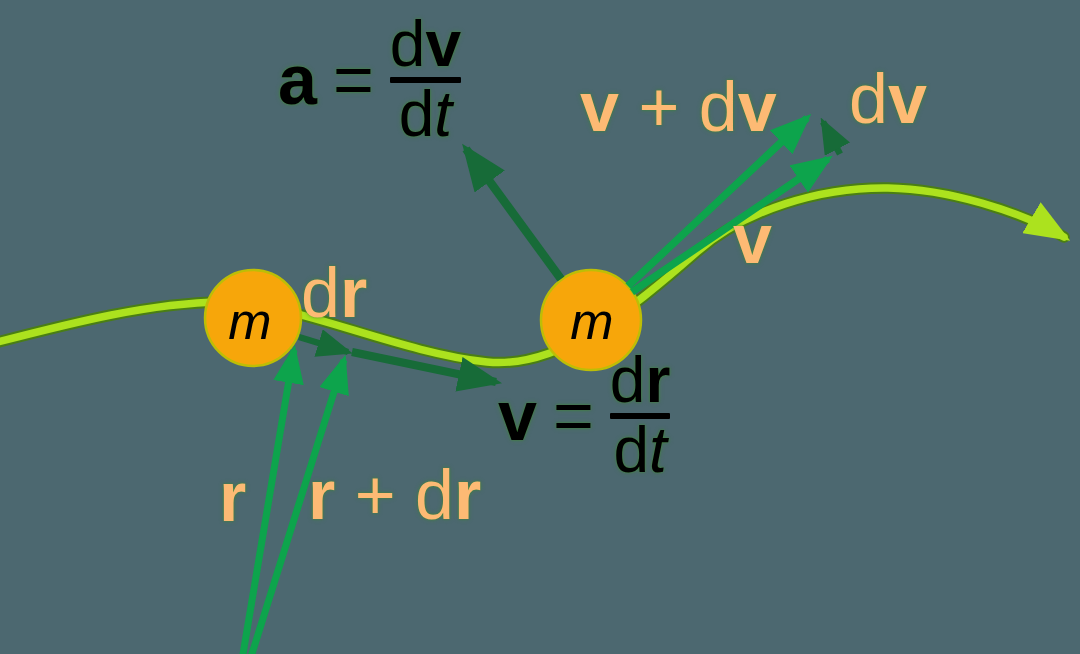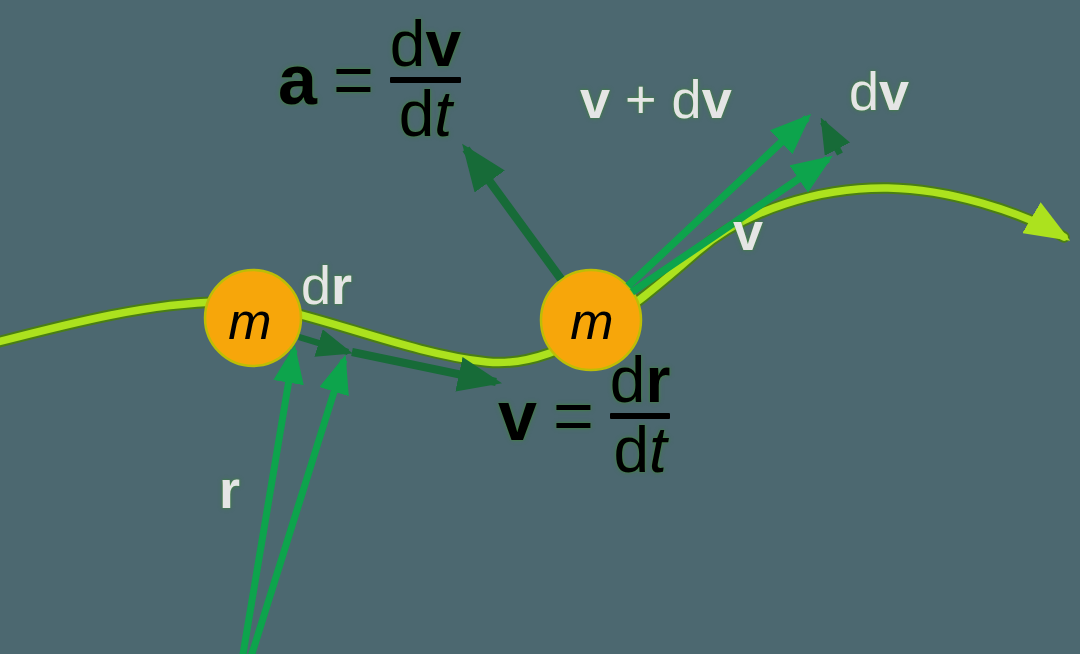--- a/index.html
+++ b/index.html
@@ -4,21 +4,21 @@
 <style>
   html,body{margin:0;padding:0;}
   body{
     width:1080px;height:654px;overflow:hidden;position:relative;
     font-family:"Liberation Sans","DejaVu Sans",sans-serif;
     background:#4C6870;
   }
   #stage{position:absolute;inset:0;width:1080px;height:654px;}
   svg#diagram{position:absolute;left:0;top:0;}
   .lbl{
-    position:absolute;line-height:1;font-size:54px;color:#e5e5e5;white-space:pre;
+    position:absolute;line-height:1;font-size:70px;color:#fdba74;white-space:pre;
     text-shadow:0 0 2px rgba(62,142,44,.85),0 0 5px rgba(62,142,44,.45);
   }
   .b{font-weight:700}
   .it{font-style:italic}
   .formula{
     position:absolute;display:flex;align-items:center;gap:16px;
     font-size:70px;color:#000;line-height:1;
     text-shadow:0 0 2px rgba(62,142,44,.85),0 0 5px rgba(62,142,44,.45);
   }
   .frac{display:inline-flex;flex-direction:column;align-items:center;font-size:64px;line-height:.9;}
@@ -94,17 +94,18 @@
   <div class="lbl" style="left:580px;top:72px;"><span class="b">v</span><span> + d</span><span class="b">v</span></div>
 
   <div class="lbl" style="left:849px;top:64px;"><span>d</span><span class="b">v</span></div>
 
   <div class="lbl b" style="left:733px;top:204px;">v</div>
 
   <div class="lbl" style="left:301px;top:258px;"><span>d</span><span class="b">r</span></div>
 
   <div class="lbl b" style="left:219px;top:462px;">r</div>
 
+  <div class="lbl" style="left:308px;top:460px;"><span class="b">r</span><span> + d</span><span class="b">r</span></div>
 
   <div class="mass-label" style="left:250px;top:321px;">m</div>
   <div class="mass-label" style="left:592px;top:321px;">m</div>
 
 </div>
 
 </body></html>

